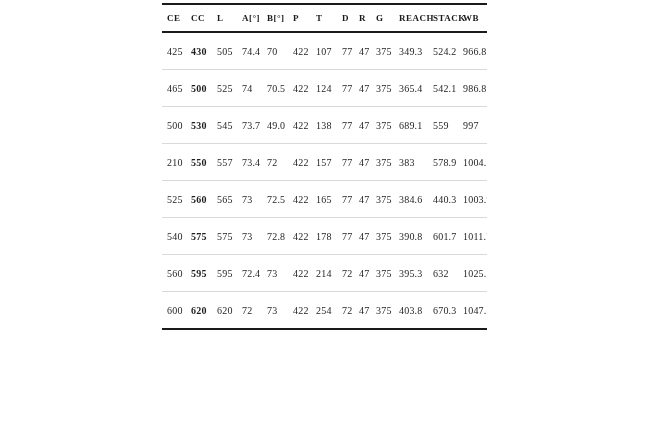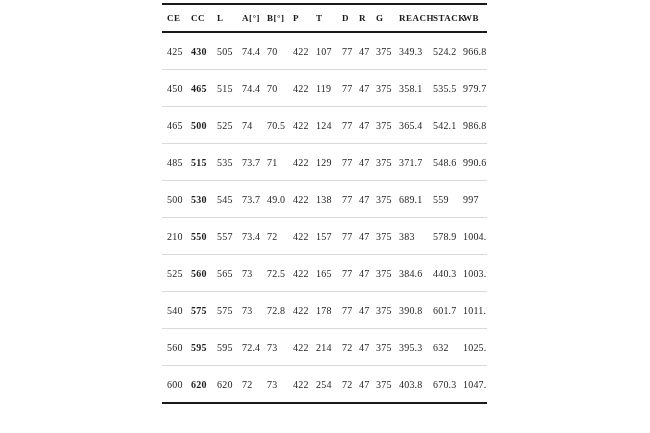--- a/index.html
+++ b/index.html
@@ -105,63 +105,33 @@
             <td>422</td>
             <td>107</td>
             <td>77</td>
             <td>47</td>
             <td>375</td>
             <td>349.3</td>
             <td>524.2</td>
             <td>966.8</td>
           </tr>
           <tr>
-            <td>450</td>
-            <td class="bold-col">465</td>
-            <td>515</td>
-            <td>74.4</td>
-            <td>70</td>
-            <td>422</td>
-            <td>119</td>
-            <td>77</td>
-            <td>47</td>
-            <td>375</td>
-            <td>358.1</td>
-            <td>535.5</td>
-            <td>979.7</td>
-          </tr>
-          <tr>
             <td>465</td>
             <td class="bold-col">500</td>
             <td>525</td>
             <td>74</td>
             <td>70.5</td>
             <td>422</td>
             <td>124</td>
             <td>77</td>
             <td>47</td>
             <td>375</td>
             <td>365.4</td>
             <td>542.1</td>
             <td>986.8</td>
-          </tr>
-          <tr>
-            <td>485</td>
-            <td class="bold-col">515</td>
-            <td>535</td>
-            <td>73.7</td>
-            <td>71</td>
-            <td>422</td>
-            <td>129</td>
-            <td>77</td>
-            <td>47</td>
-            <td>375</td>
-            <td>371.7</td>
-            <td>548.6</td>
-            <td>990.6</td>
           </tr>
           <tr>
             <td>500</td>
             <td class="bold-col">530</td>
             <td>545</td>
             <td>73.7</td>
             <td>49.0</td>
             <td>422</td>
             <td>138</td>
             <td>77</td>

